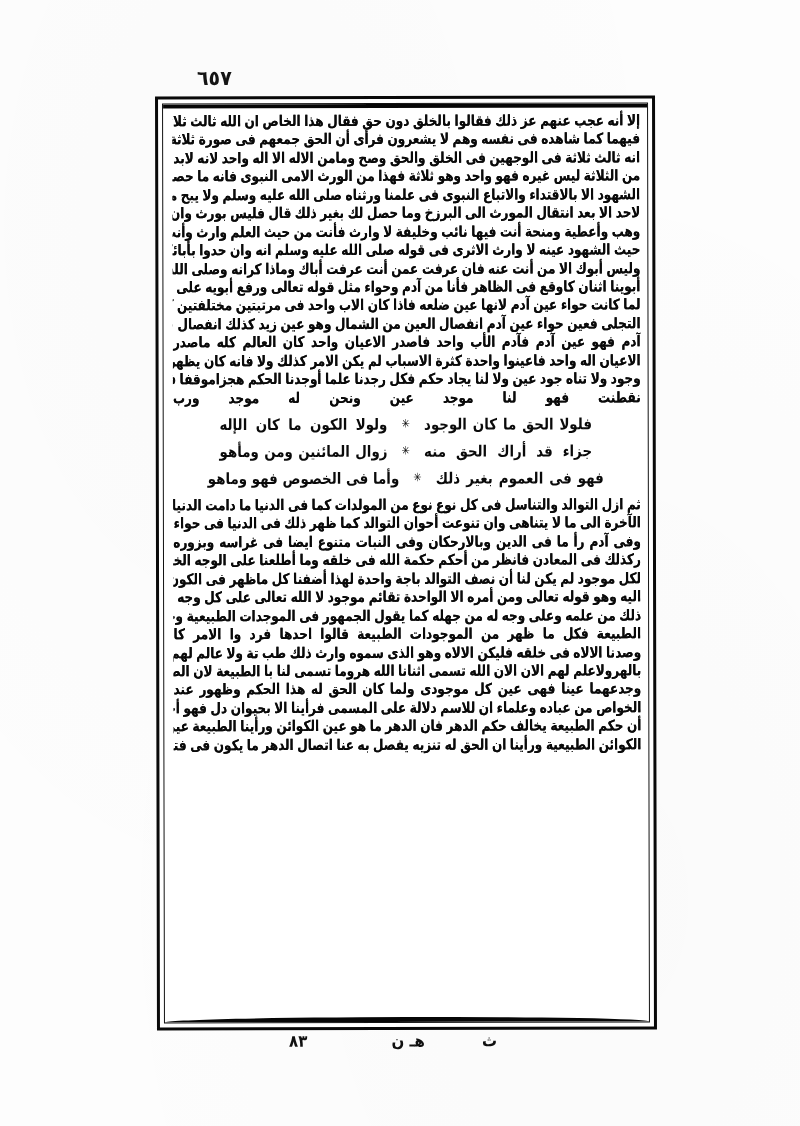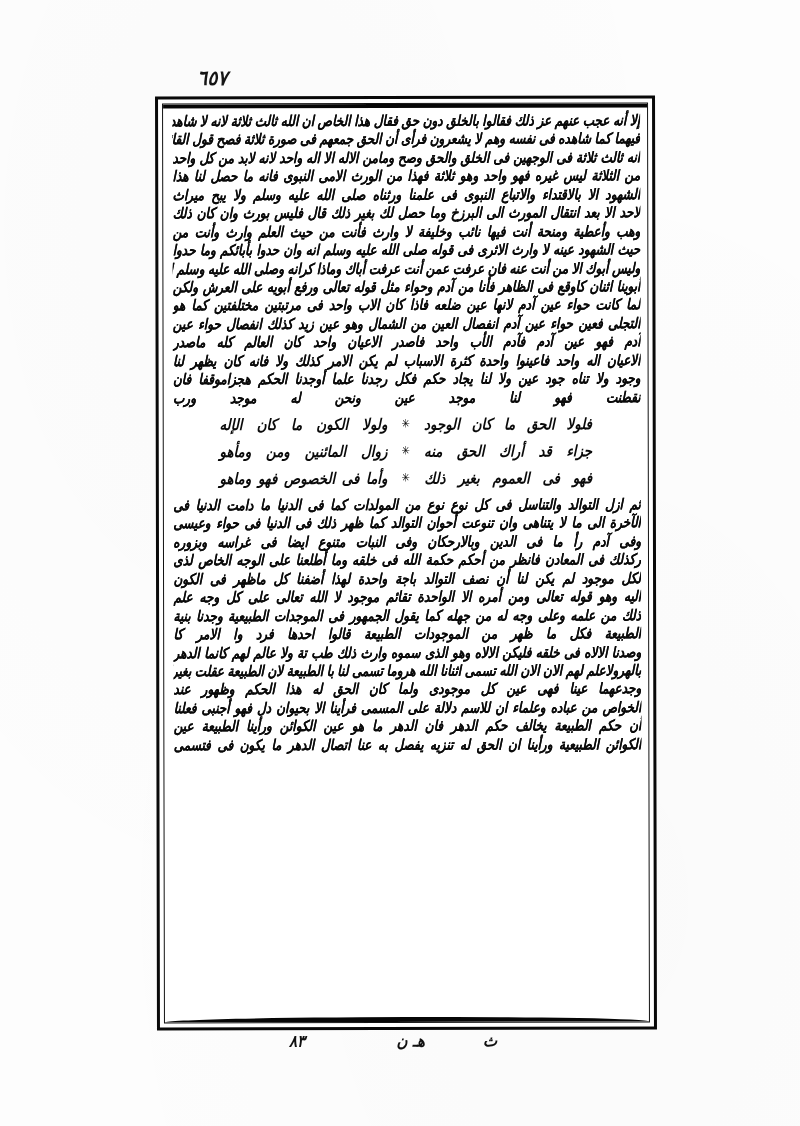--- a/index.html
+++ b/index.html
@@ -15,21 +15,20 @@
     overflow: hidden;
     font-family: "DejaVu Sans", "Liberation Sans", sans-serif;
     color: #000000;
   }
 
   
   #scan-page {
     position: absolute;
     inset: 0;
     background: #a16207;
-    font-style: italic;
   }
 
   
   #paper-texture {
     position: absolute;
     inset: 0;
     background:
       radial-gradient(ellipse at 30% 20%, rgba(0,0,0,0.012), rgba(0,0,0,0) 60%),
       radial-gradient(ellipse at 75% 80%, rgba(0,0,0,0.010), rgba(0,0,0,0) 65%),
       #fdfdfd;

